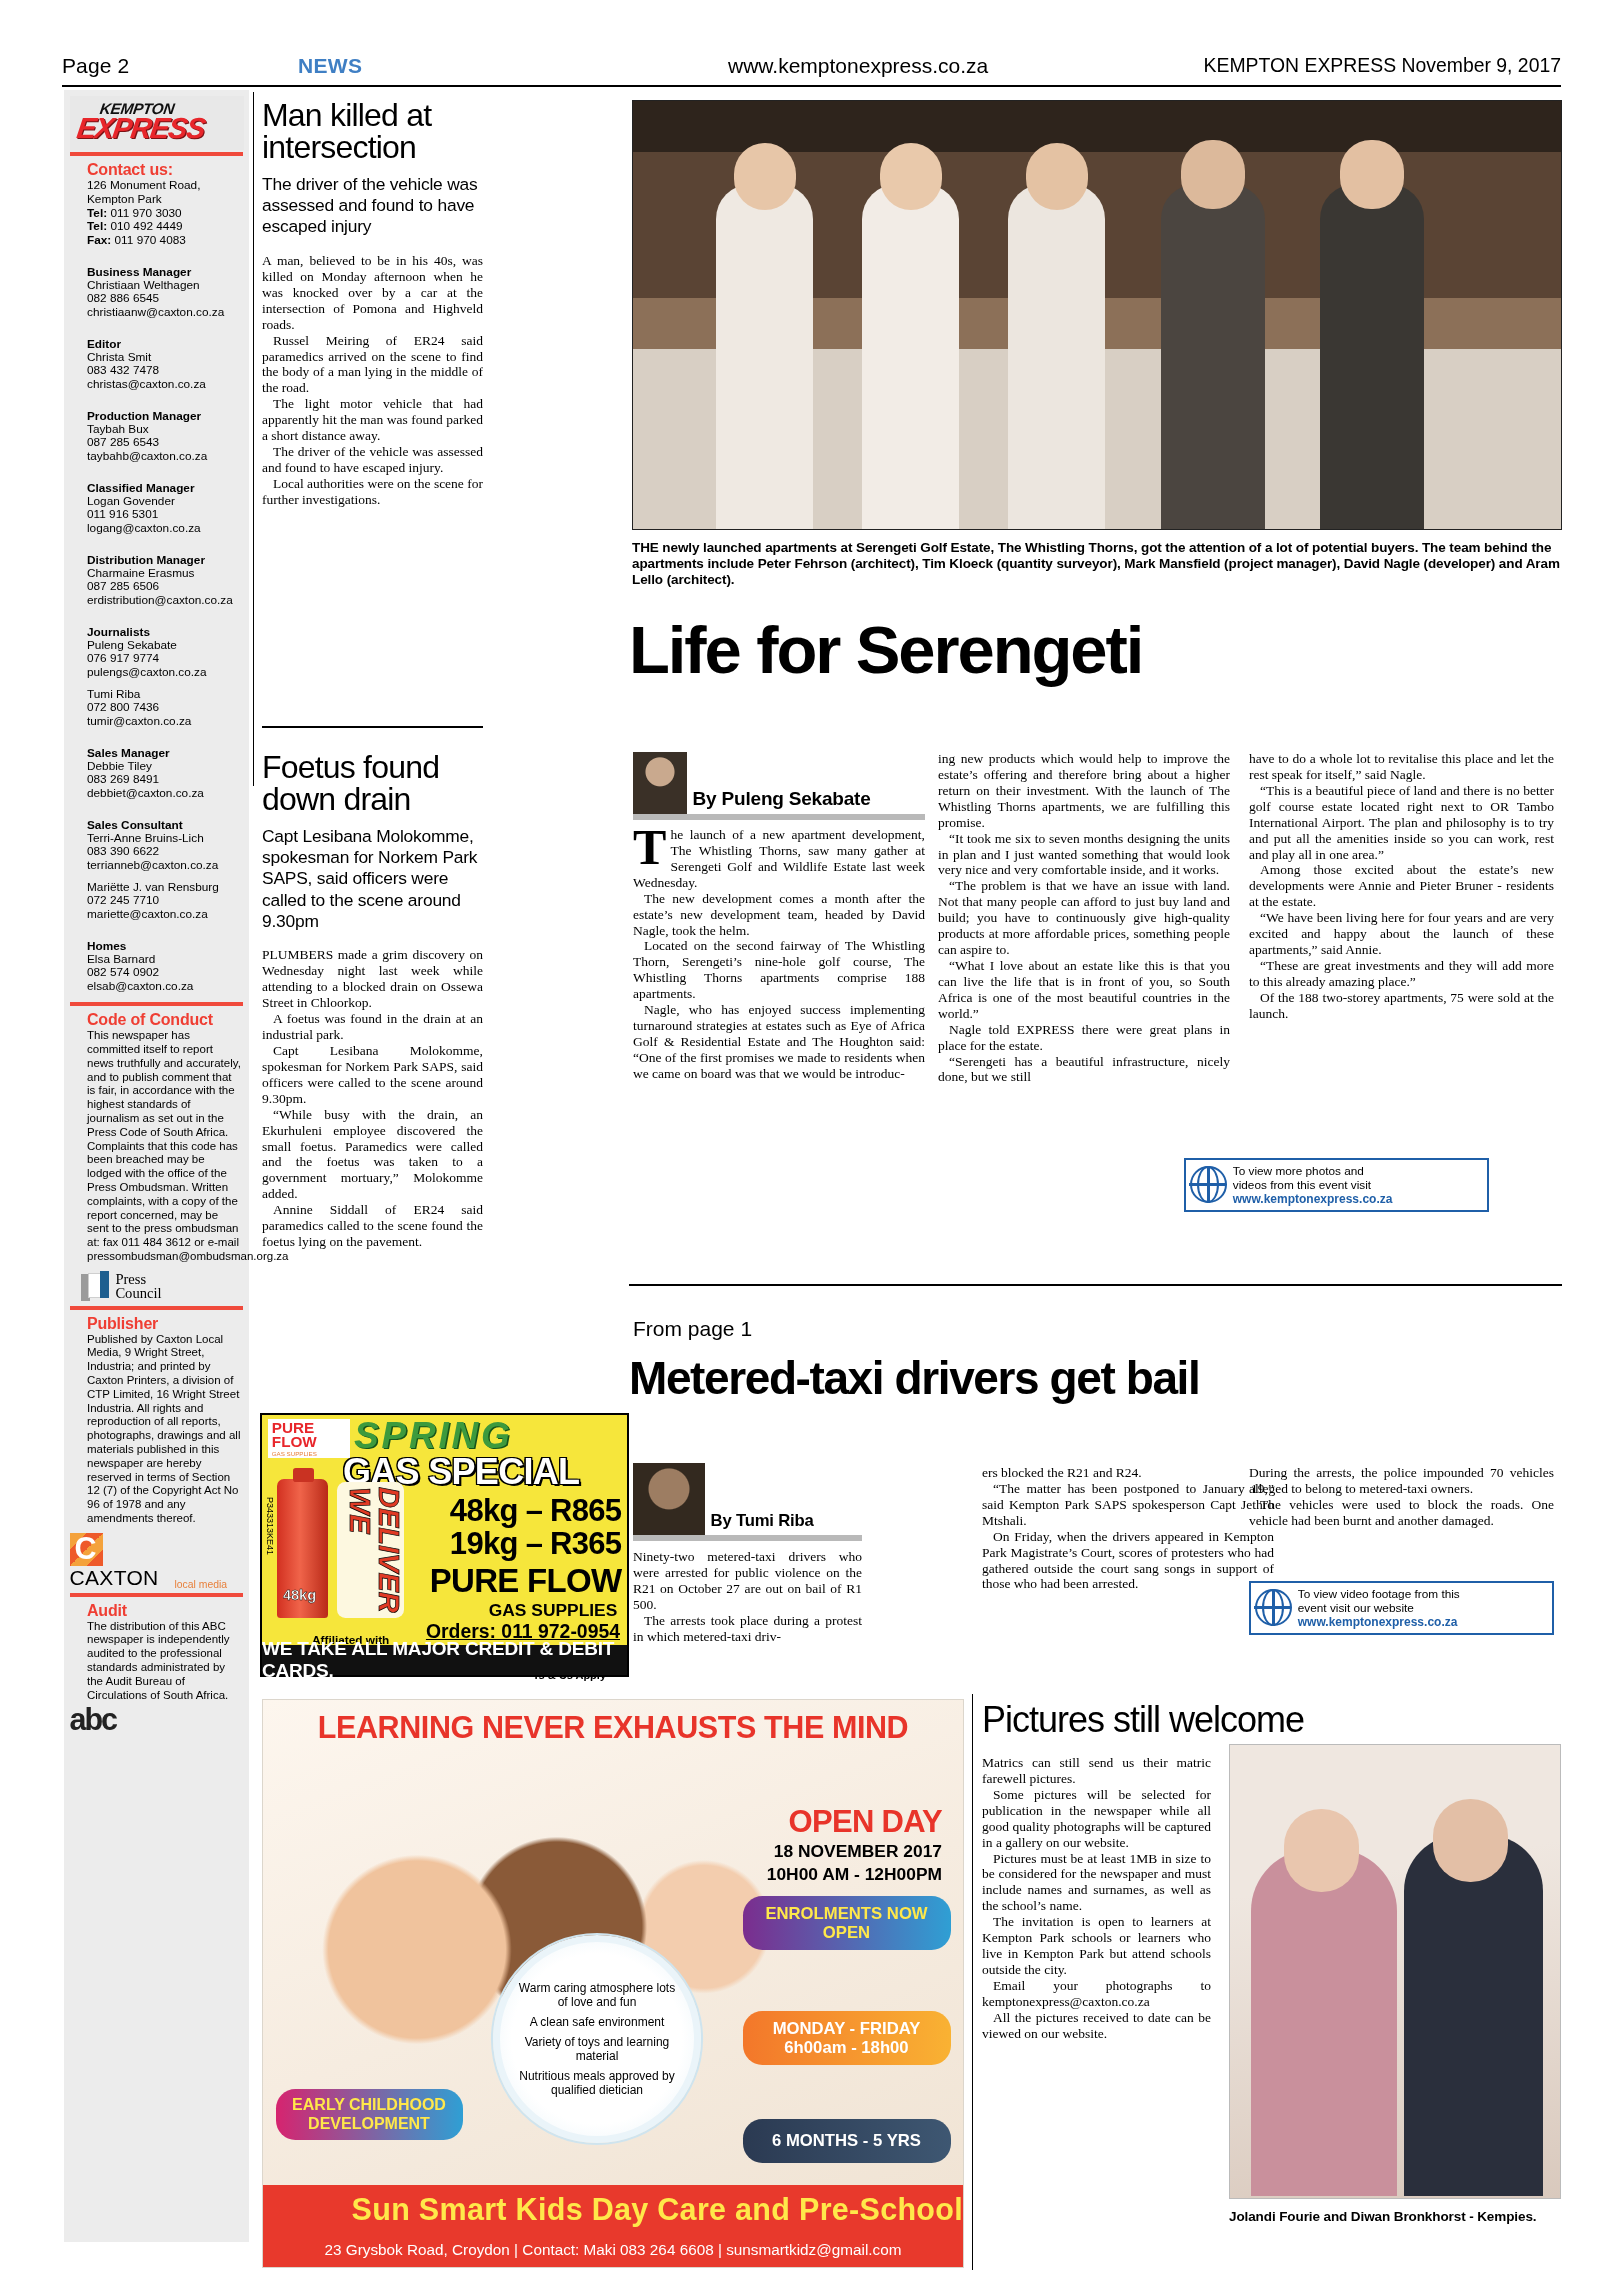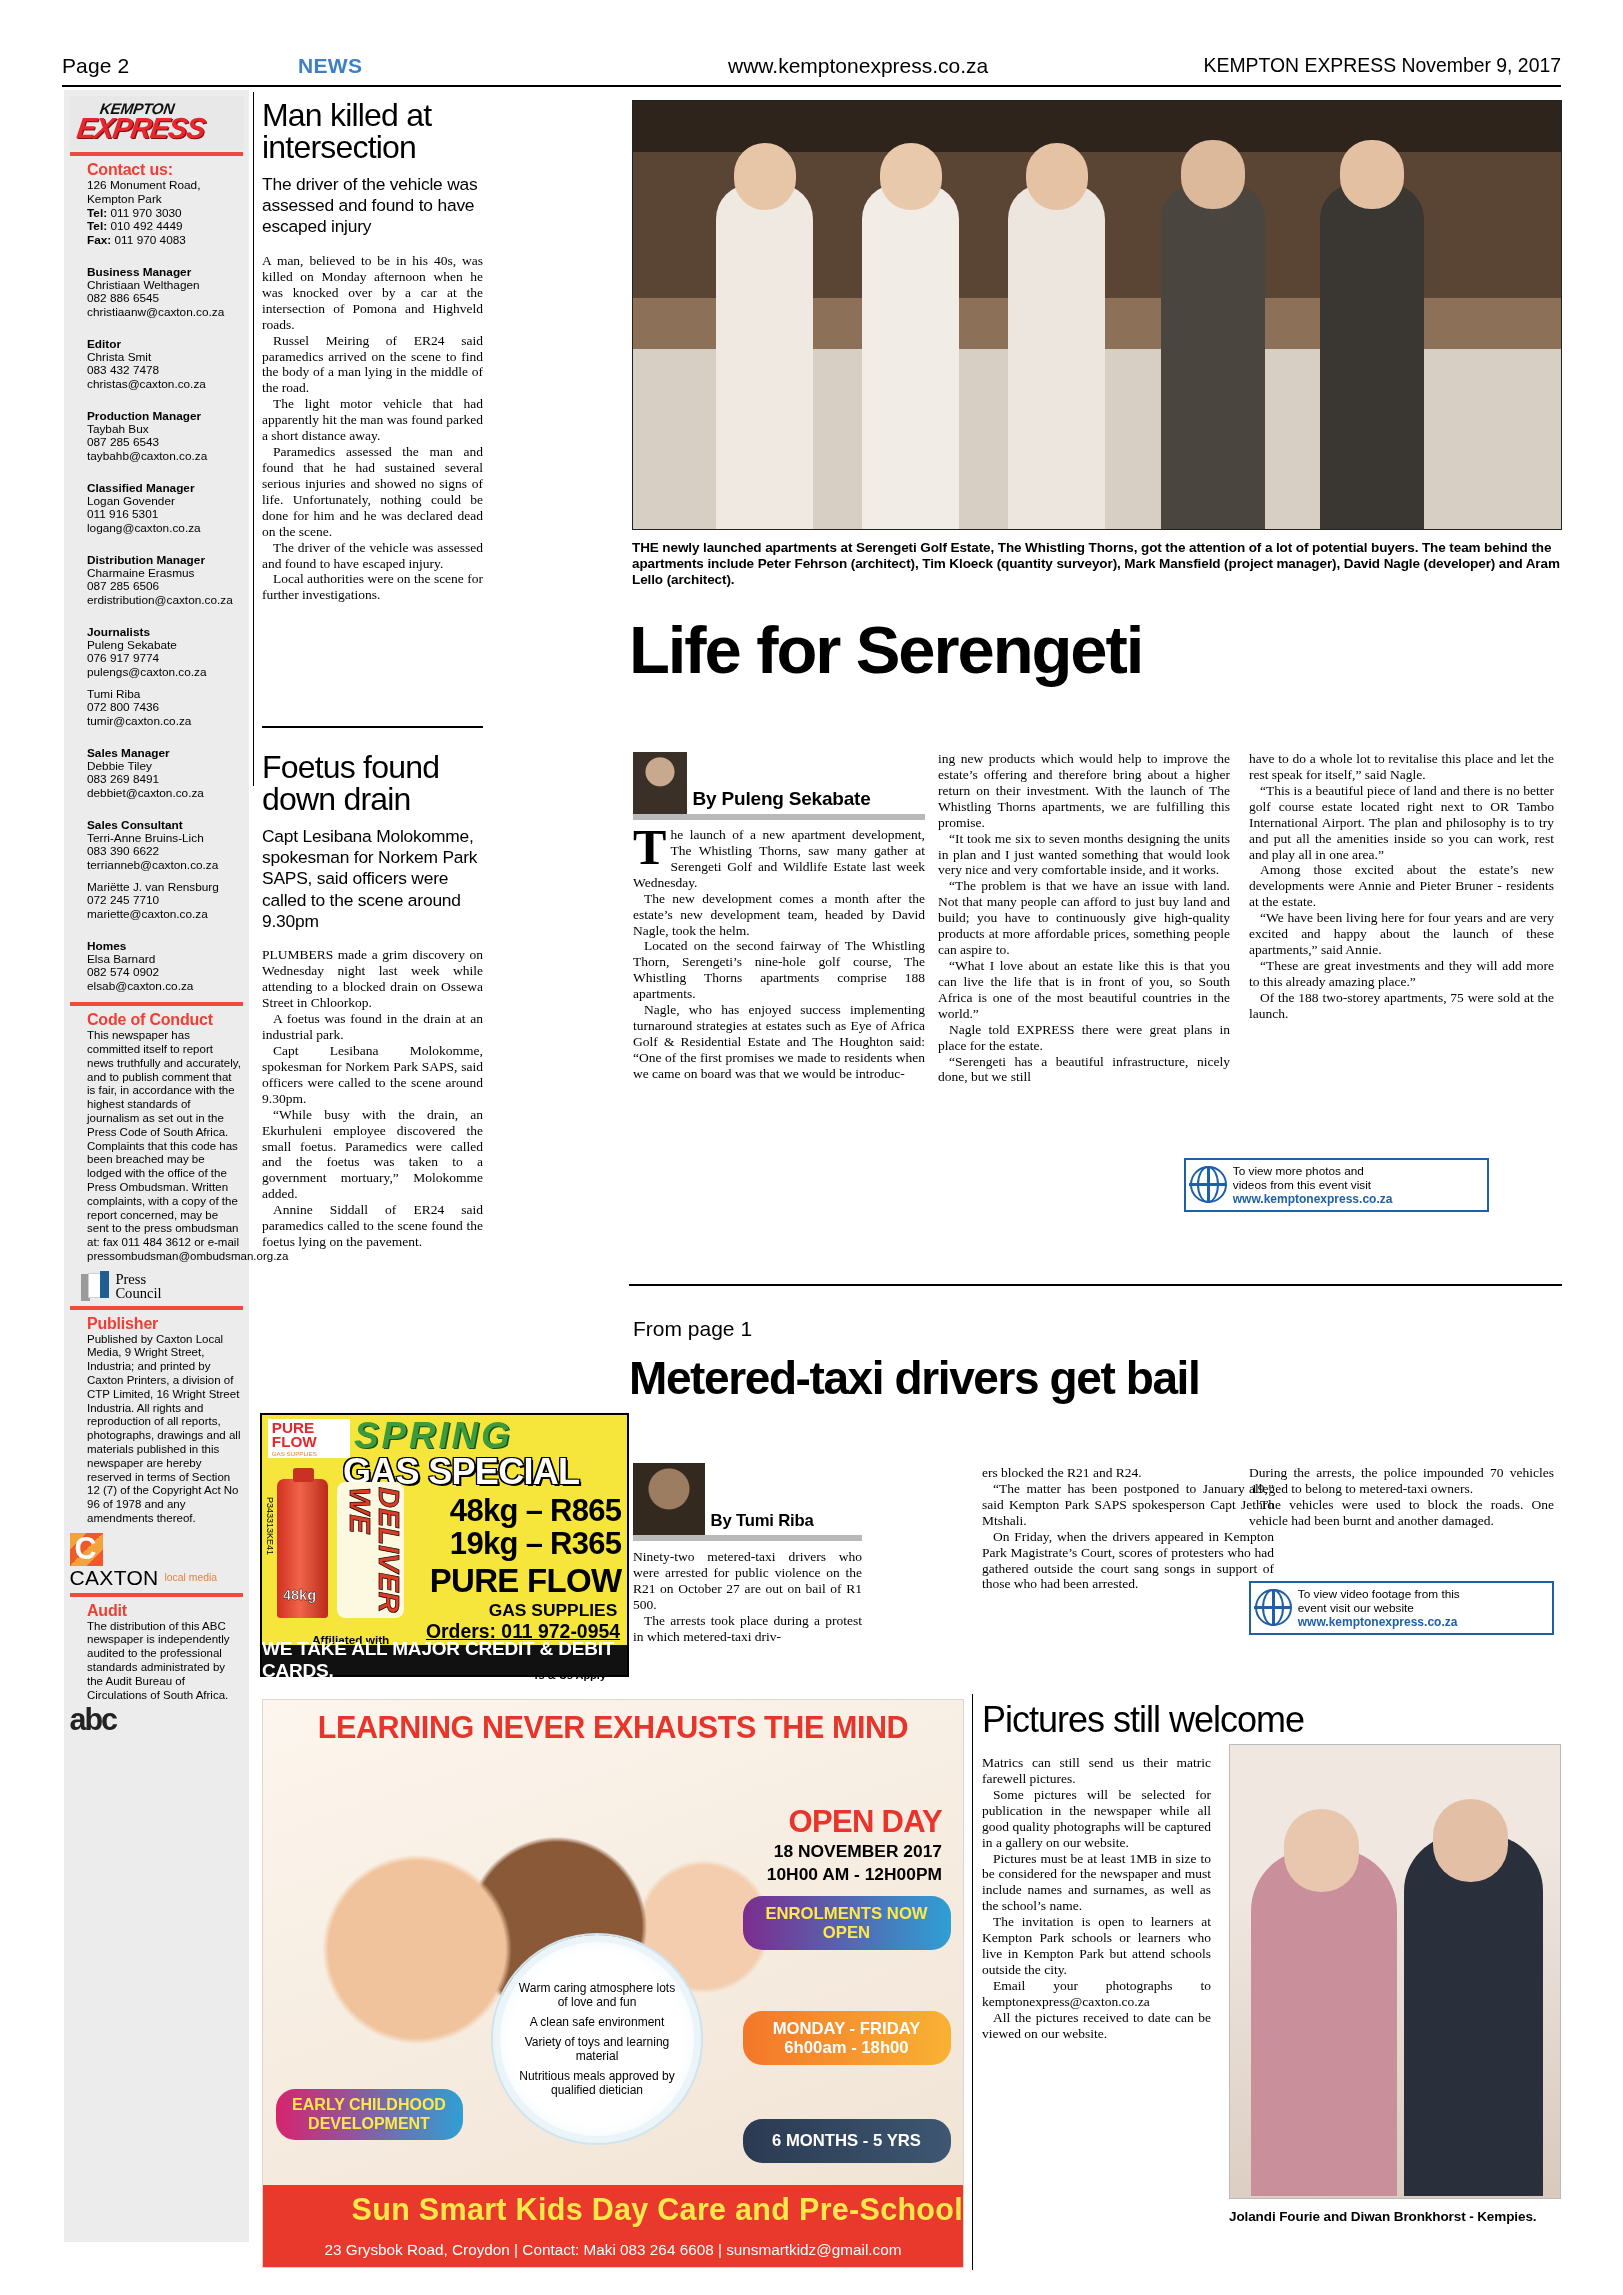--- a/index.html
+++ b/index.html
@@ -294,21 +294,21 @@
       </div>
 
       <div class="redline"></div>
       <div class="sb-pad">
         <div class="sb-head">Publisher</div>
         <div class="sb-body">Published by Caxton Local Media, 9 Wright Street, Industria; and printed by Caxton Printers, a division of CTP Limited, 16 Wright Street Industria. All rights and reproduction of all reports, photographs, drawings and all materials published in this newspaper are hereby reserved in terms of Section 12 (7) of the Copyright Act No 96 of 1978 and any amendments thereof.</div>
       </div>
 
       <div class="caxton-logo">
         <div class="cx-mark"></div>
-        <div style="display:flex;align-items:center;gap:6px;">
+        <div style="display:flex;align-items:flex-end;gap:16px;">
           <span class="cx-word">CAXTON</span>
           <span class="cx-sub">local media</span>
         </div>
       </div>
 
       <div class="redline"></div>
       <div class="sb-pad">
         <div class="sb-head">Audit</div>
         <div class="sb-body">The distribution of this ABC newspaper is independently audited to the professional standards administrated by the Audit Bureau of Circulations of South Africa.</div>
       </div>
@@ -320,21 +320,20 @@
 
   <div class="vrule" style="left:253px; top:92px; height:694px;"></div>
 
   <div style="position:absolute;left:262px;top:99px;width:221px;">
     <div class="hl-xl">Man killed at intersection</div>
     <div class="standfirst">The driver of the vehicle was assessed and found to have escaped injury</div>
     <div class="bodytext" style="margin-top:15.3px" id="mk-body">
         <p class="first">A man, believed to be in his 40s, was killed on Monday afternoon when he was knocked over by a car at the intersection of Pomona and Highveld roads.</p>
         <p>Russel Meiring of ER24 said paramedics arrived on the scene to find the body of a man lying in the middle of the road.</p>
         <p>The light motor vehicle that had apparently hit the man was found parked a short distance away.</p>
-        <p>Paramedics assessed the man and found that he had sustained several serious injuries and showed no signs of life. Unfortunately, nothing could be done for him and he was declared dead on the scene.</p>
         <p>The driver of the vehicle was assessed and found to have escaped injury.</p>
         <p>Local authorities were on the scene for further investigations.</p>
       </div>
   </div>
 
   <div style="position:absolute;left:262px;top:726px;width:221px;height:2.1px;background:#000;"></div>
   <div style="position:absolute;left:262px;top:751px;width:221px;">
     <div class="hl-xl">Foetus found down drain</div>
     <div class="standfirst">Capt Lesibana Molokomme, spokesman for Norkem Park SAPS, said officers were called to the scene around 9.30pm</div>
     <div class="bodytext" style="margin-top:15.3px" id="ft-body">

